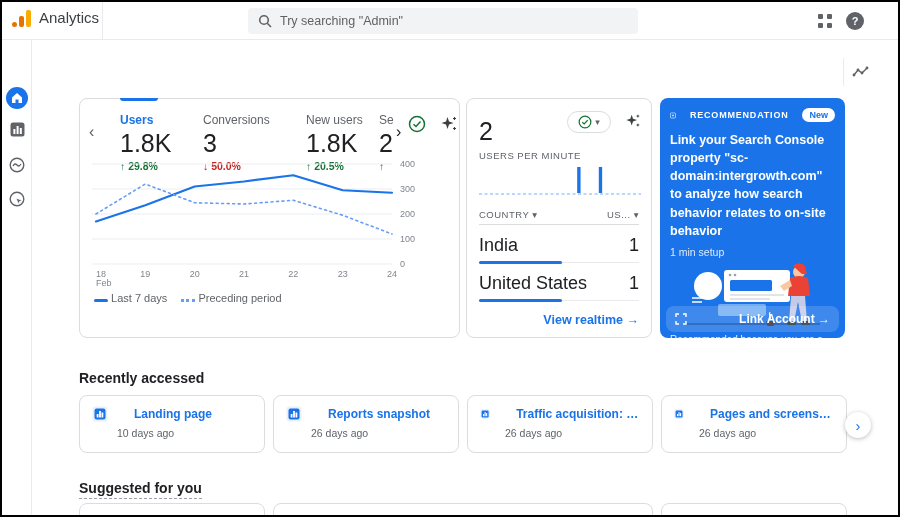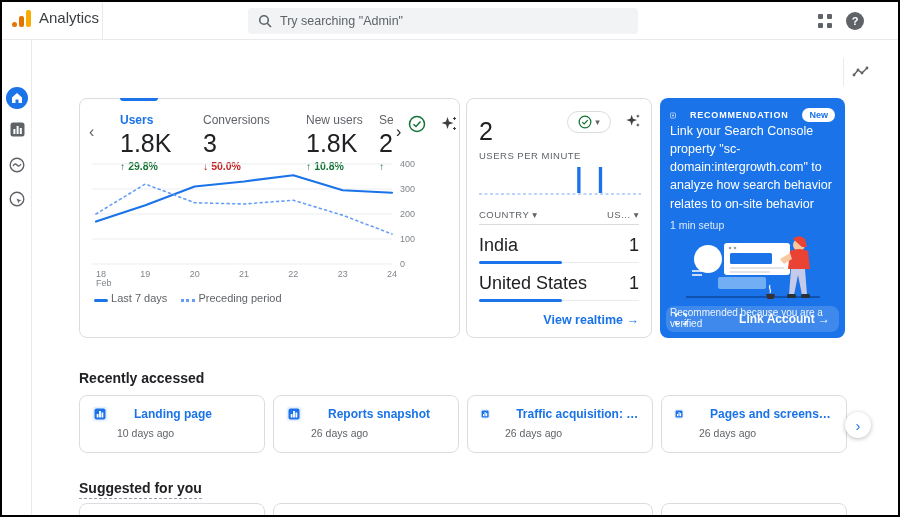--- a/index.html
+++ b/index.html
@@ -60,21 +60,21 @@
   .rt-table-head { display:flex; justify-content:space-between; margin-top:8px; padding-bottom:4px; border-bottom:1px solid #dadce0; font-size:9.5px; letter-spacing:.5px; color:#5f6368; }
   .rt-row { position:relative; display:flex; justify-content:space-between; font-size:18px; color:#202124; padding:10px 0 6px 0; border-bottom:1px solid #e8eaed; }
   .rt-row .bar { position:absolute; left:0; bottom:-2px; height:3px; background:#1a73e8; border-radius:2px; }
   .rt-link { position:absolute; right:12px; bottom:10px; }
 
   
   .recom { left:658px; top:96px; width:185px; height:240px; background:#1a73e8; border:none; color:#fff; padding:10px; }
   .rec-head { display:flex; align-items:center; gap:14px; }
   .rec-tag { font-size:9px; font-weight:bold; letter-spacing:.8px; }
   .rec-new { margin-left:auto; background:#fff; color:#1a73e8; font-size:9px; font-weight:bold; border-radius:7px; padding:2px 7px; }
-  .rec-title { font-size:12.5px; font-weight:normal; line-height:1.45; }
+  .rec-title { font-size:12.5px; font-weight:bold; line-height:1.45; margin-top:9px; }
   .rec-setup { font-size:10.5px; opacity:.85; margin-top:6px; }
   .rec-illo { margin:2px auto 0; display:block; }
   .rec-note { font-size:10px; opacity:.9; margin-top:2px; }
   .rec-footer { position:absolute; left:6px; right:6px; bottom:6px; height:26px; background:rgba(255,255,255,.16); border-radius:8px; display:flex; align-items:center; justify-content:space-between; padding:0 9px; cursor:pointer; }
   .rec-cta { font-size:12px; font-weight:bold; }
 
   
   .section-title { position:absolute; font-size:14px; font-weight:bold; color:#202124; }
   .ra-card { height:58px; top:393px; width:186px; padding:10px 12px; cursor:pointer; }
   .ra-line1 { display:flex; align-items:center; gap:26px; }
@@ -170,21 +170,21 @@
       <div class="metric-delta" style="color: rgb(19, 115, 51);">↑ 29.8%</div>
     </div>
     <div class="metric" style="left:123px">
       <div class="metric-label">Conversions</div>
       <div class="metric-value">3</div>
       <div class="metric-delta" style="color: rgb(197, 34, 31);">↓ 50.0%</div>
     </div>
     <div class="metric" style="left:226px">
       <div class="metric-label">New users</div>
       <div class="metric-value">1.8K</div>
-      <div class="metric-delta" style="color: rgb(19, 115, 51);">↑ 10.8%</div>
+      <div class="metric-delta" style="color: rgb(19, 115, 51);">↑ 20.5%</div>
     </div>
     <div class="metric" style="left:299px; width:14px; overflow:hidden">
       <div class="metric-label">Se</div>
       <div class="metric-value">2</div>
       <div class="metric-delta" style="color: rgb(19, 115, 51);">↑</div>
     </div>
 
     <div class="ov-icons" style="left:328px">
       <svg width="18" height="18" viewBox="0 0 18 18">
         <circle cx="9" cy="9" r="7.5" fill="none" stroke="#137333" stroke-width="1.5"></circle>

